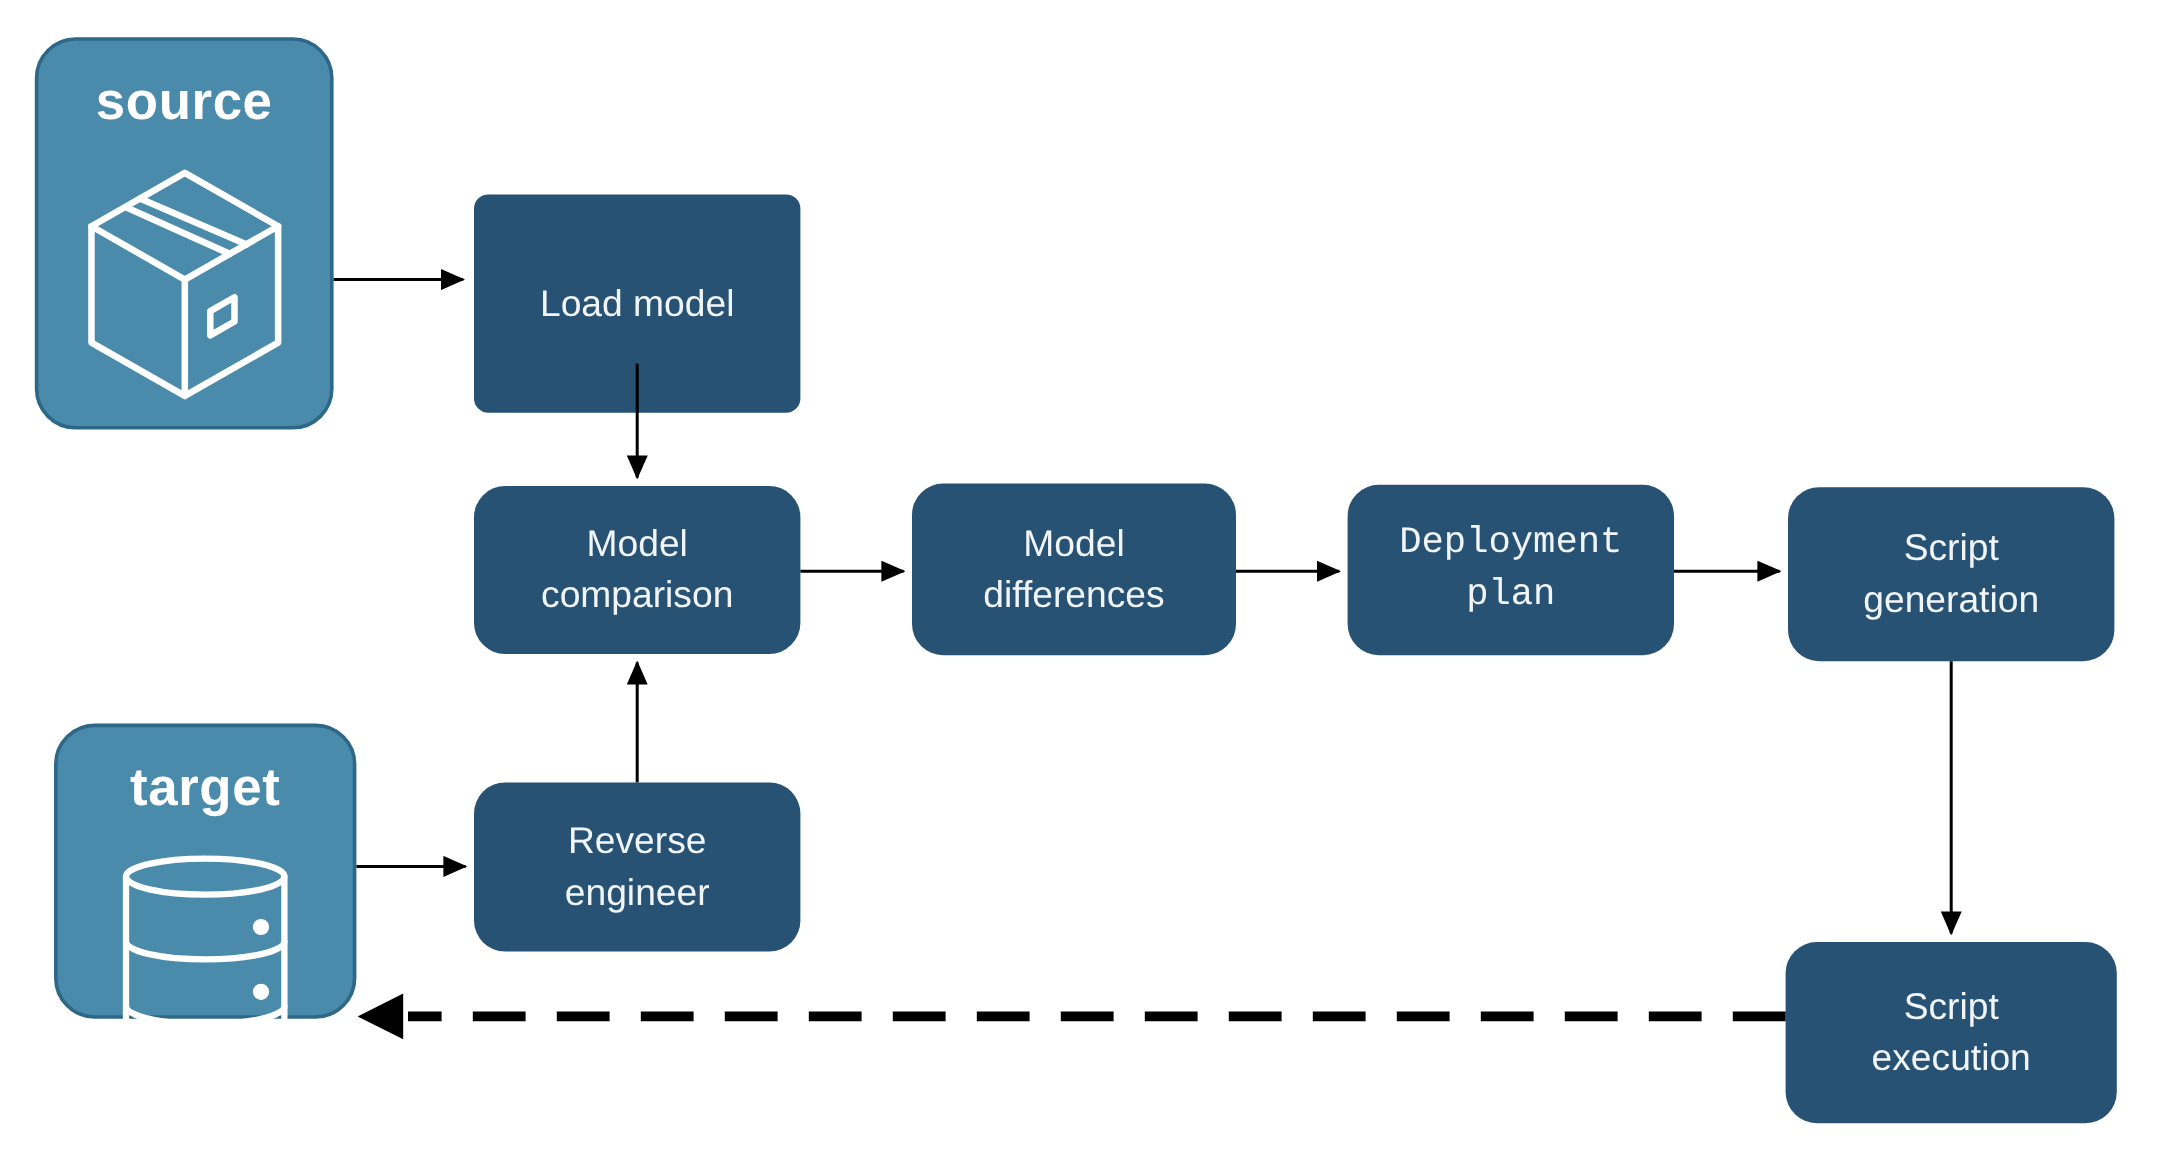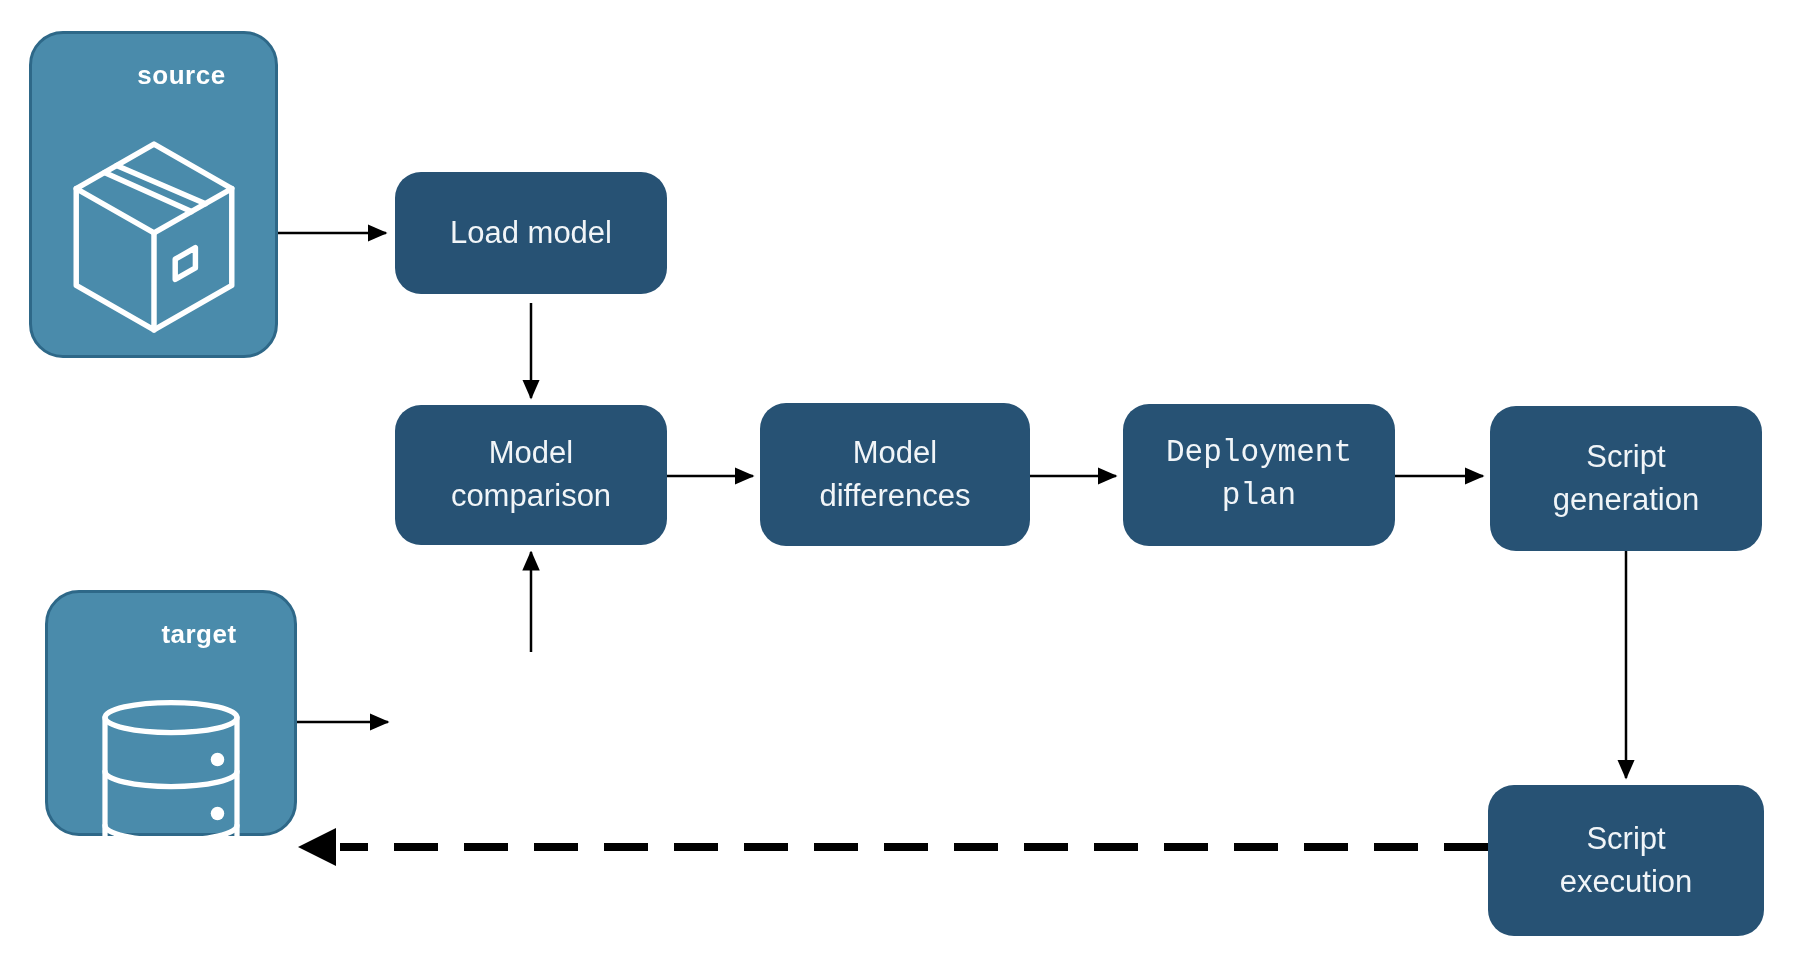--- a/index.html
+++ b/index.html
@@ -19,24 +19,23 @@
     border-radius: 34px;
     box-sizing: border-box;
   }
   .entity-label {
     position: absolute;
     top: 26px;
     left: 0;
     width: 100%;
     text-align: center;
     color: #ffffff;
-    font-size: 26px;
+    font-size: 44px;
     font-weight: 700;
     letter-spacing: 0.5px;
-    padding-left: 28px;
   }
   .entity-icon {
     position: absolute;
     left: 50%;
     transform: translateX(-50%);
   }
   
   .node {
     position: absolute;
     background: #275274;
@@ -68,36 +67,36 @@
     <svg class="entity-icon" style="top:102px;" width="176" height="202" viewBox="0 0 87 100" fill="none" stroke="#ffffff" stroke-width="2.7" stroke-linejoin="round" stroke-linecap="round">
       <path d="M43.5,4 L82,26 L43.5,48 L5,26 Z"></path>
       <path d="M5,26 L5,74 L43.5,96 L43.5,48"></path>
       <path d="M82,26 L82,74 L43.5,96"></path>
       <path d="M25,14.6 L69,33.5"></path>
       <path d="M19,18.1 L62,37.4"></path>
       <path d="M54,61 L64,55.3 L64,65.3 L54,71 Z"></path>
     </svg>
   </div>
 
-  <div class="entity" style="left:45px; top:590px; width:252px; height:246px;text-decoration:underline;">
+  <div class="entity" style="left:45px; top:603px; width:252px; height:246px;text-decoration:underline;">
     <div class="entity-label">target</div>
     <svg class="entity-icon" style="top:102px;" width="150" height="192" viewBox="0 0 100 128" fill="none" stroke="#ffffff" stroke-width="3.5" stroke-linecap="round">
       <ellipse cx="50" cy="15" rx="44" ry="10"></ellipse>
       <path d="M6,15 L6,113"></path>
       <path d="M94,15 L94,113"></path>
       <path d="M6,113 A44,10 0 0 0 94,113"></path>
       <path d="M6,51 A44,10 0 0 0 94,51"></path>
       <path d="M6,87 A44,10 0 0 0 94,87"></path>
       <circle cx="81" cy="43" r="4.5" fill="#ffffff" stroke="none"></circle>
       <circle cx="81" cy="79" r="4.5" fill="#ffffff" stroke="none"></circle>
       <circle cx="81" cy="105" r="4.5" fill="#ffffff" stroke="none"></circle>
     </svg>
   </div>
 
-  <div class="node" style="left:395px; top:172px; width:272px; height:122px;">
+  <div class="node" style="left:395px; top:162px; width:272px; height:182px;border-radius:12px;">
     <span>Load model</span>
   </div>
 
   <div class="node" style="left:395px; top:405px; width:272px; height:140px;">
     <span>Model
 comparison</span>
   </div>
 
   <div class="node" style="left:760px; top:403px; width:270px; height:143px;">
     <span>Model
@@ -107,20 +106,24 @@
   <div class="node" style="left:1123px; top:404px; width:272px; height:142px;font-family:Liberation Mono, monospace;">
     <span>Deployment
 plan</span>
   </div>
 
   <div class="node" style="left:1490px; top:406px; width:272px; height:145px;">
     <span>Script
 generation</span>
   </div>
 
+  <div class="node" style="left:395px; top:652px; width:272px; height:141px;">
+    <span>Reverse
+engineer</span>
+  </div>
 
   <div class="node" style="left:1488px; top:785px; width:276px; height:151px;">
     <span>Script
 execution</span>
   </div>
 
   <svg class="edges" viewBox="0 0 1800 959">
     <defs>
       <marker id="ah" markerWidth="8" markerHeight="7" refX="7.4" refY="3.5" orient="auto">
         <path d="M0,0 L8,3.5 L0,7 Z" fill="#000000"></path>

